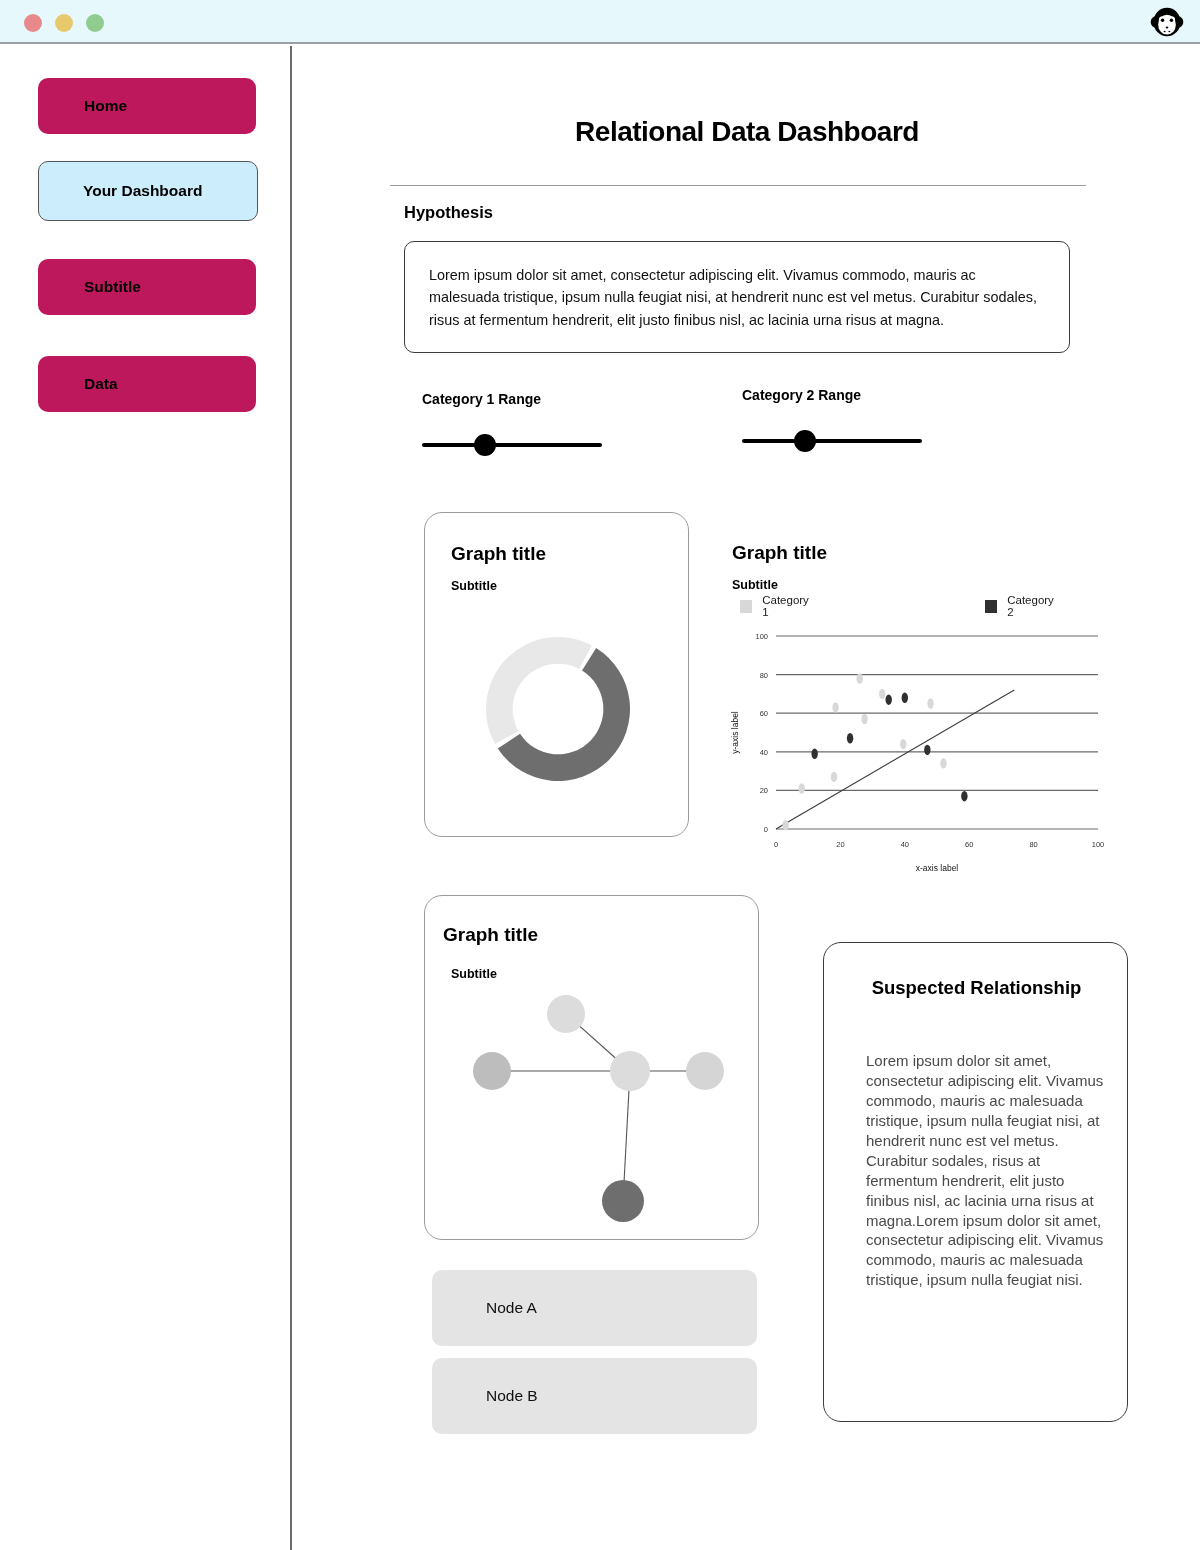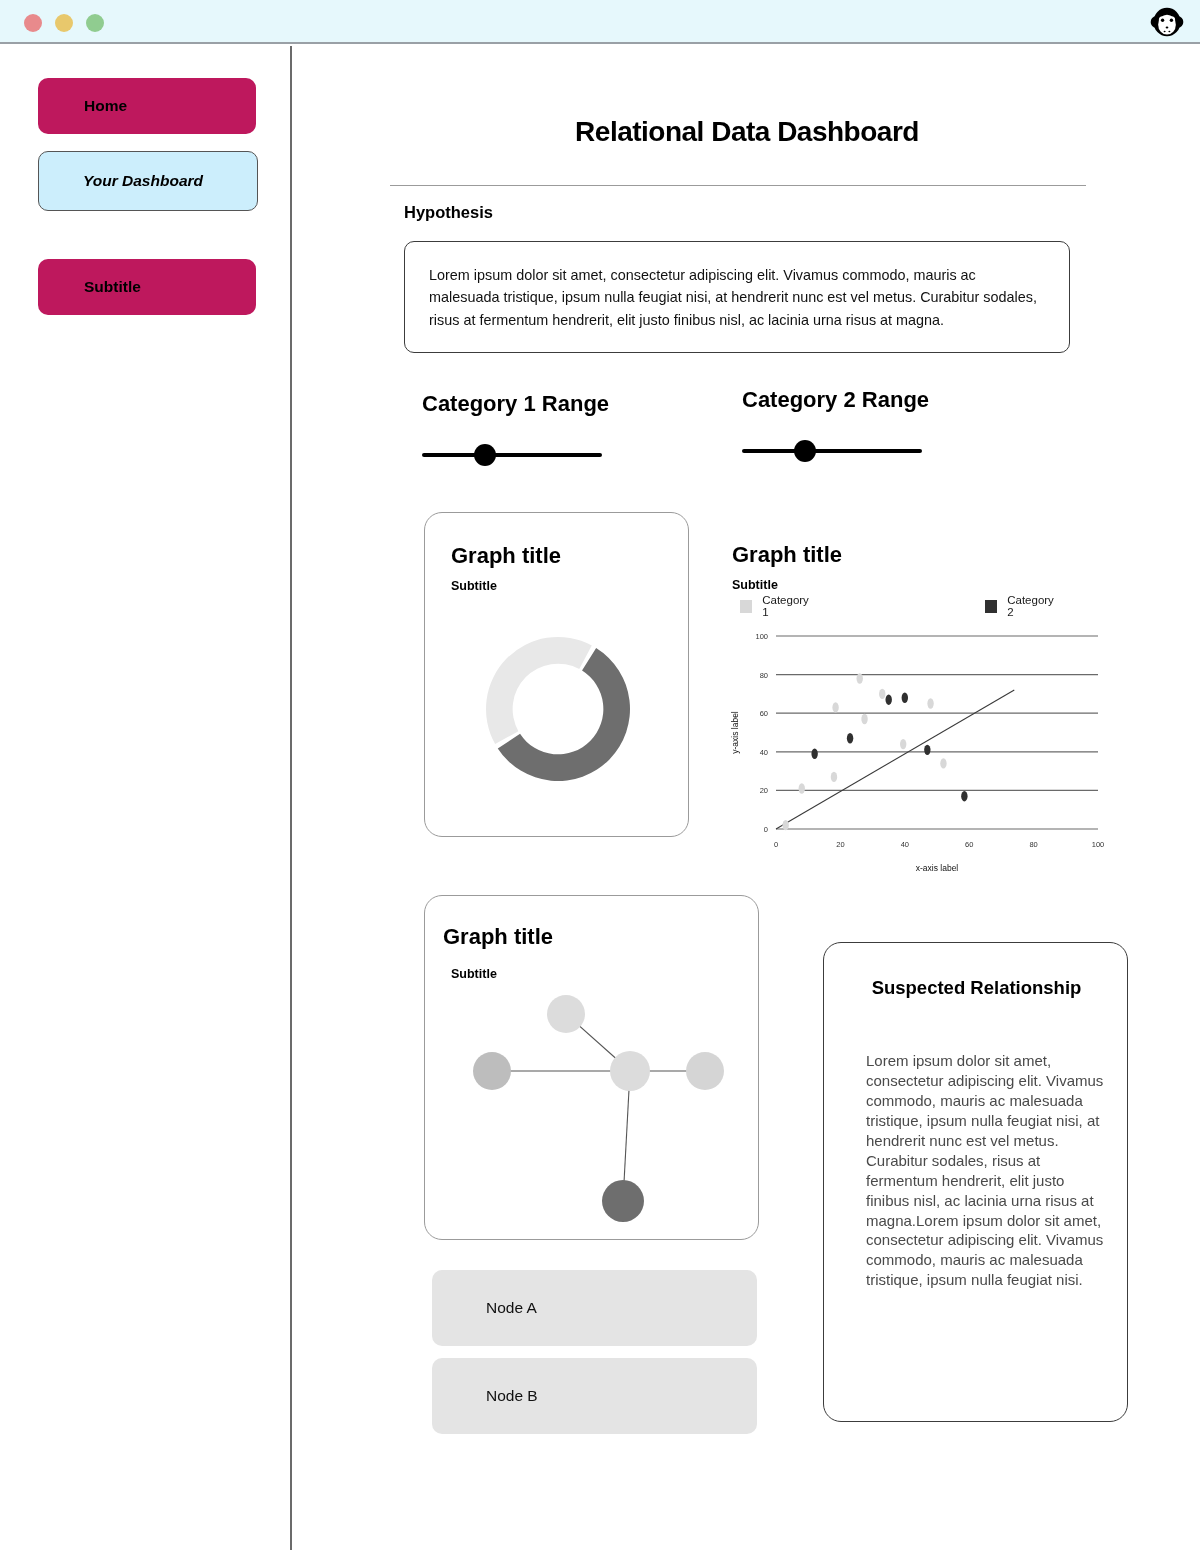--- a/index.html
+++ b/index.html
@@ -125,21 +125,21 @@
   }
   .hypothesis-text {
     font-size: 14.4px;
     line-height: 1.55;
     color: #111;
   }
 
   
   .slider-group { position: absolute; }
   .slider-label {
-    font-size: 22px;
+    font-size: 14px;
     font-weight: bold;
     margin-bottom: 0;
     white-space: nowrap;
   }
   .slider-track-wrap {
     position: relative;
     width: 180px;
     height: 24px;
     margin-top: 26px;
   }
@@ -161,21 +161,21 @@
 
   
   .card {
     position: absolute;
     border: 1px solid #9b9b9b;
     border-radius: 18px;
     background: #fff;
     box-sizing: border-box;
   }
   .graph-title {
-    font-size: 22px;
+    font-size: 19px;
     font-weight: bold;
   }
   .graph-subtitle {
     font-size: 12.5px;
     font-weight: bold;
     margin-top: 9px;
   }
 
   
   #donut-card { left: 130px; top: 466px; width: 265px; height: 325px; }
@@ -276,25 +276,28 @@
       <ellipse cx="50" cy="66" rx="4" ry="3" fill="#000"></ellipse>
       <ellipse cx="43" cy="78" rx="3" ry="2.2" fill="#000"></ellipse>
       <ellipse cx="57" cy="78" rx="3" ry="2.2" fill="#000"></ellipse>
     </svg>
   </div>
 
   <div class="sidebar">
     <div class="nav-item" style="top:32px;">
       <span class="nav-label">Home</span>
     </div>
-    <div class="nav-item active" style="top:105px;font-style:italic;">
+    <div class="nav-item active" style="top:115px;">
       <span class="nav-label">Your Dashboard</span>
     </div>
     <div class="nav-item" style="top:213px;">
       <span class="nav-label">Subtitle</span>
+    </div>
+    <div class="nav-item" style="top:310px;">
+      <span class="nav-label">Data</span>
     </div>
   </div>
 
   <div class="main">
 
     <div class="page-title">Relational Data Dashboard</div>
     <div class="divider"></div>
     <div class="section-label">Hypothesis</div>
 
     <div class="hypothesis-box">

